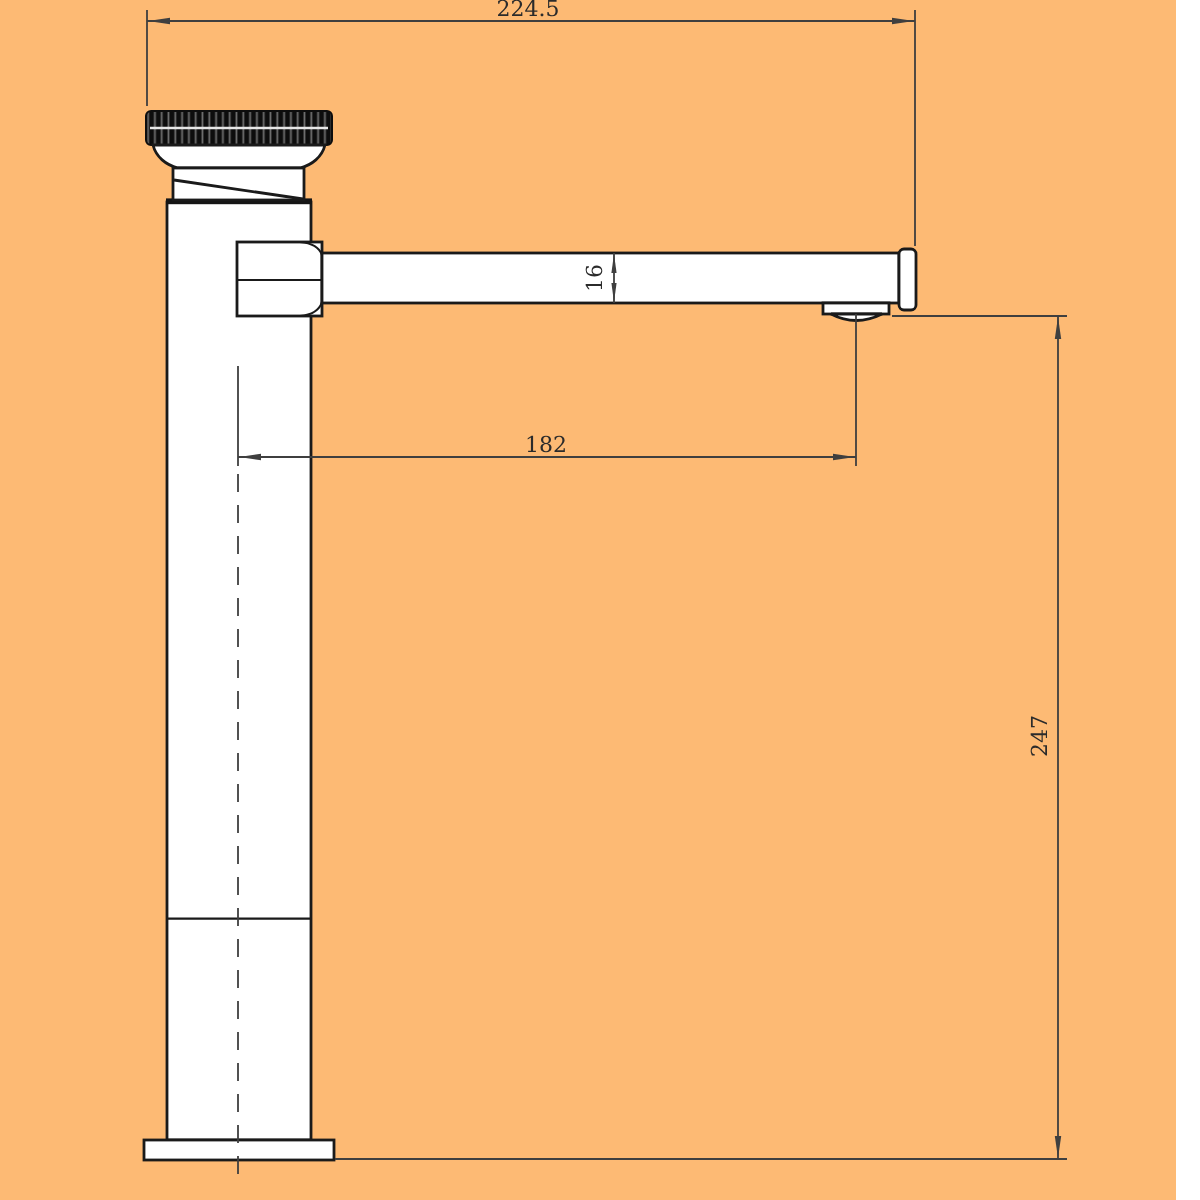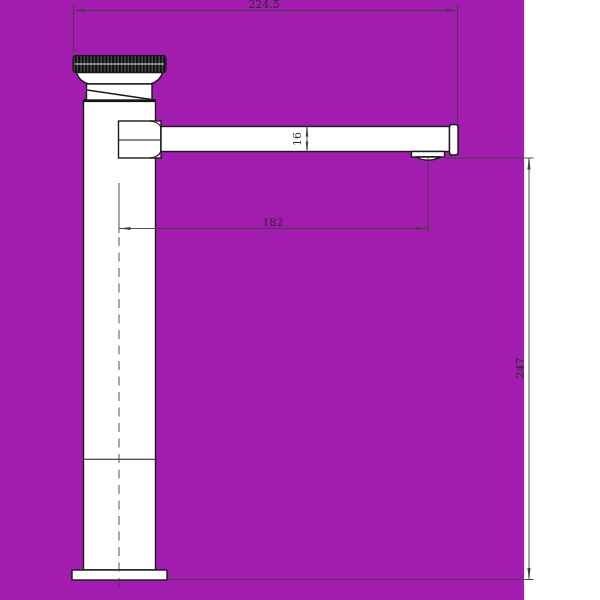--- a/index.html
+++ b/index.html
@@ -6,23 +6,23 @@
     margin: 0;
     padding: 0;
     background: #ffffff;
     width: 600px;
     height: 600px;
     overflow: hidden;
     font-family: "DejaVu Serif", serif;
   }
   .canvas {
     position: relative;
-    width: 524px;
+    width: 588px;
     height: 600px;
-    background: #a21caf;
+    background: #fdba74;
   }
   svg { display: block; }
   .obj  { stroke: #1a1a1a; stroke-width: 1.4; fill: none; }
   .objf { stroke: #1a1a1a; stroke-width: 1.4; fill: #ffffff; }
   .thin { stroke: #1a1a1a; stroke-width: 1.1; fill: none; }
   .dim  { stroke: #3f3f3f; stroke-width: 0.9; fill: none; }
   .dimdash { stroke: #3f3f3f; stroke-width: 0.9; fill: none; stroke-dasharray: 9 6.5; }
   .arrow { fill: #3f3f3f; stroke: none; }
   .dimtext {
     font-family: "DejaVu Serif", serif;

